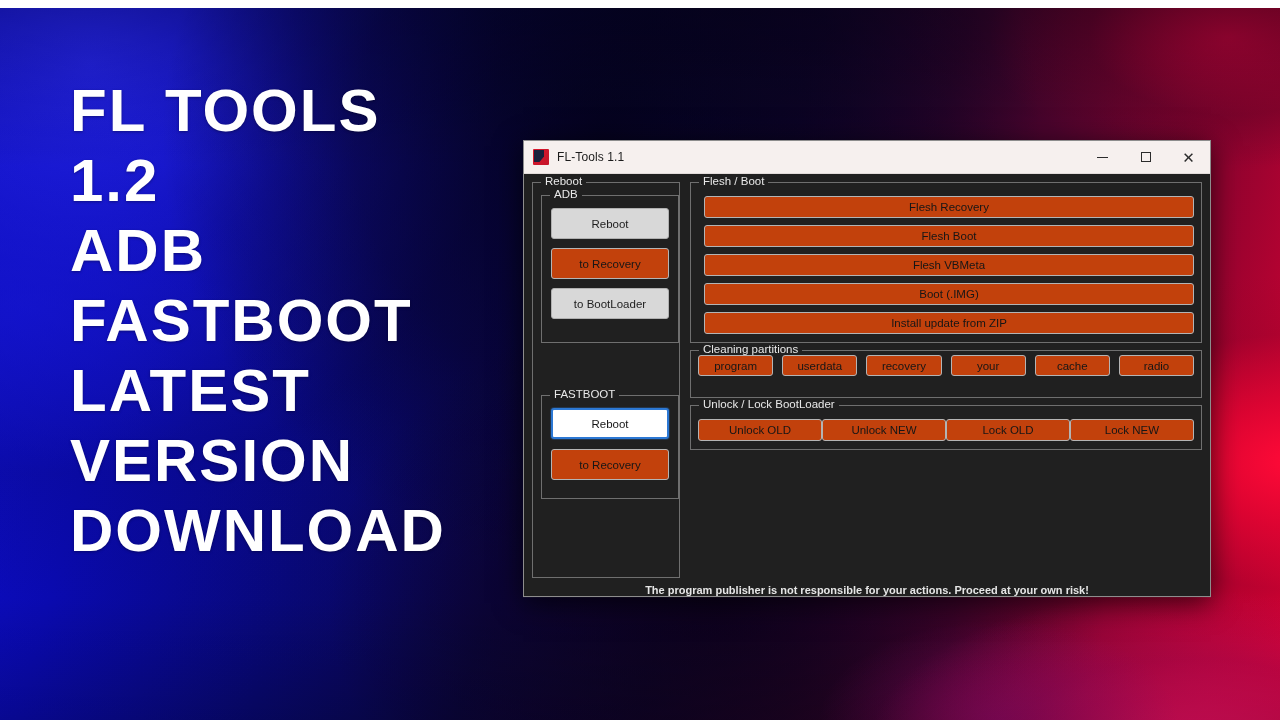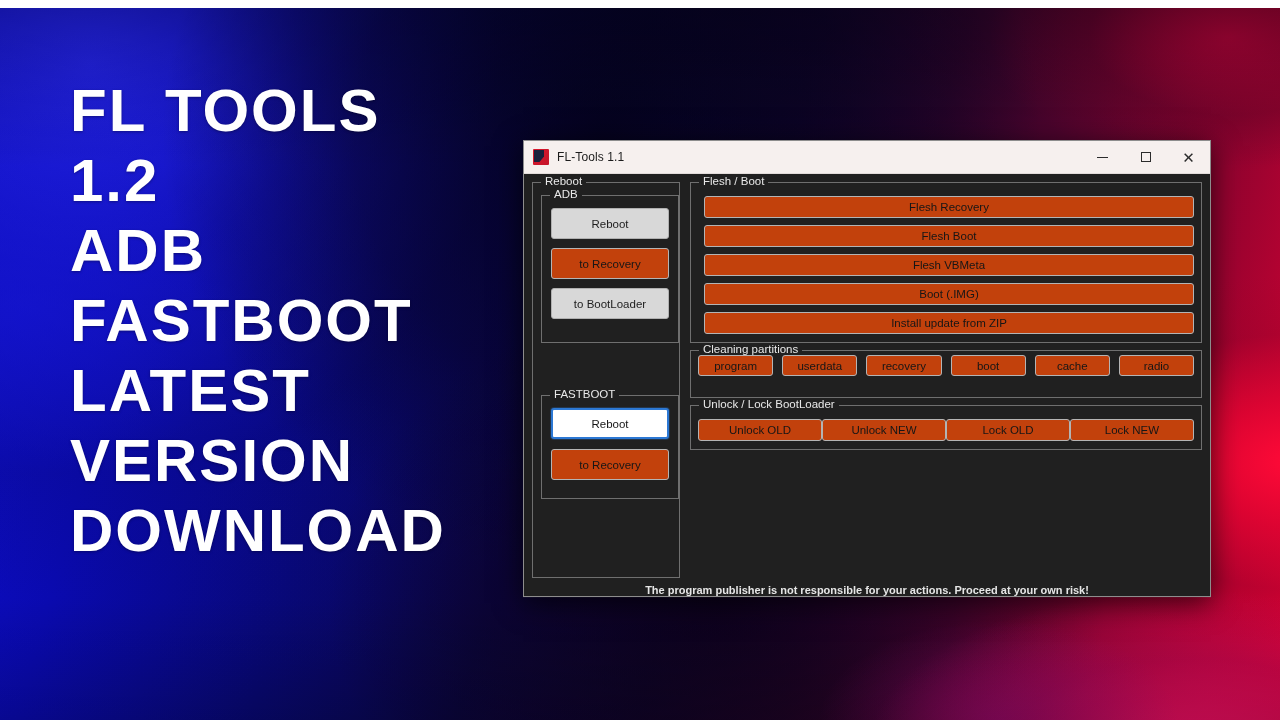--- a/index.html
+++ b/index.html
@@ -399,21 +399,21 @@
               <div class="btn">Install update from ZIP</div>
             </div>
           </div>
 
           <div class="group" id="group-clean">
             <span class="group-title">Cleaning partitions</span>
             <div class="clean-row">
               <div class="btn">program</div>
               <div class="btn">userdata</div>
               <div class="btn">recovery</div>
-              <div class="btn">boot</div>
+              <div class="btn">your</div>
               <div class="btn">cache</div>
               <div class="btn">radio</div>
             </div>
           </div>
 
           <div class="group" id="group-unlock">
             <span class="group-title">Unlock / Lock BootLoader</span>
             <div class="unlock-row">
               <div class="btn">Unlock OLD</div>
               <div class="btn">Unlock NEW</div>

